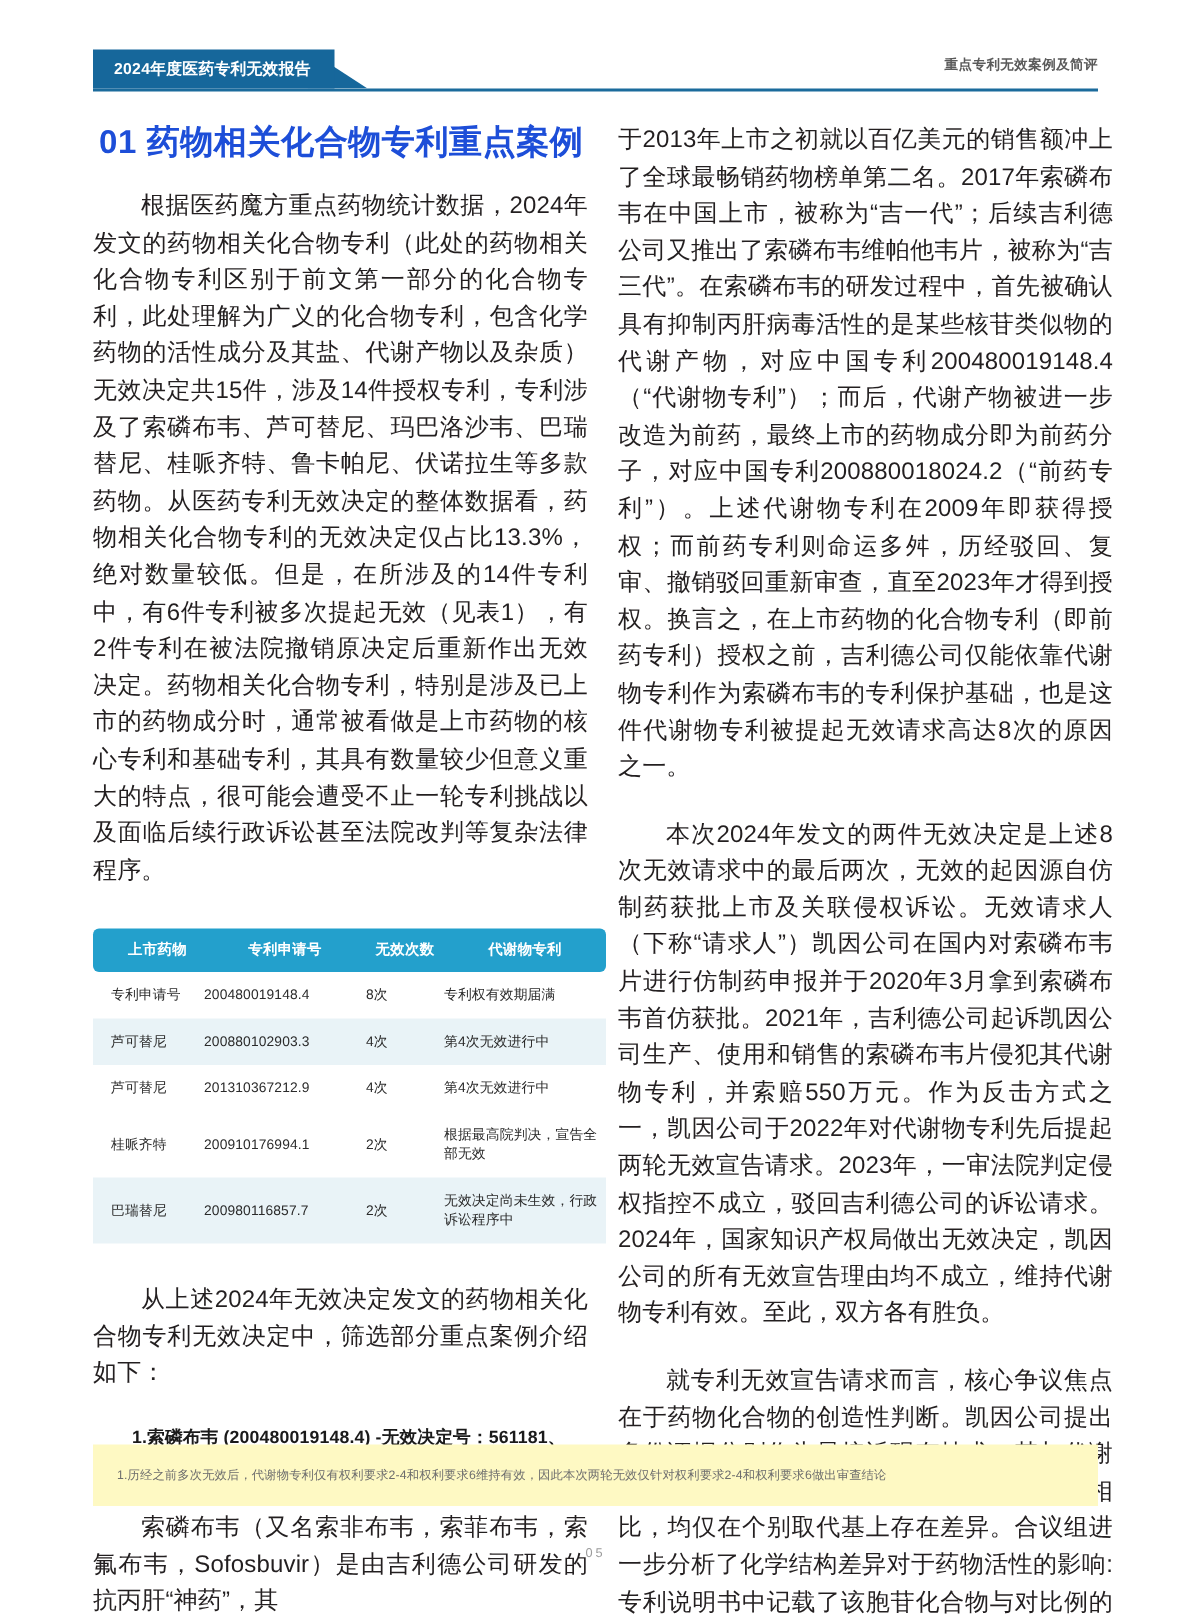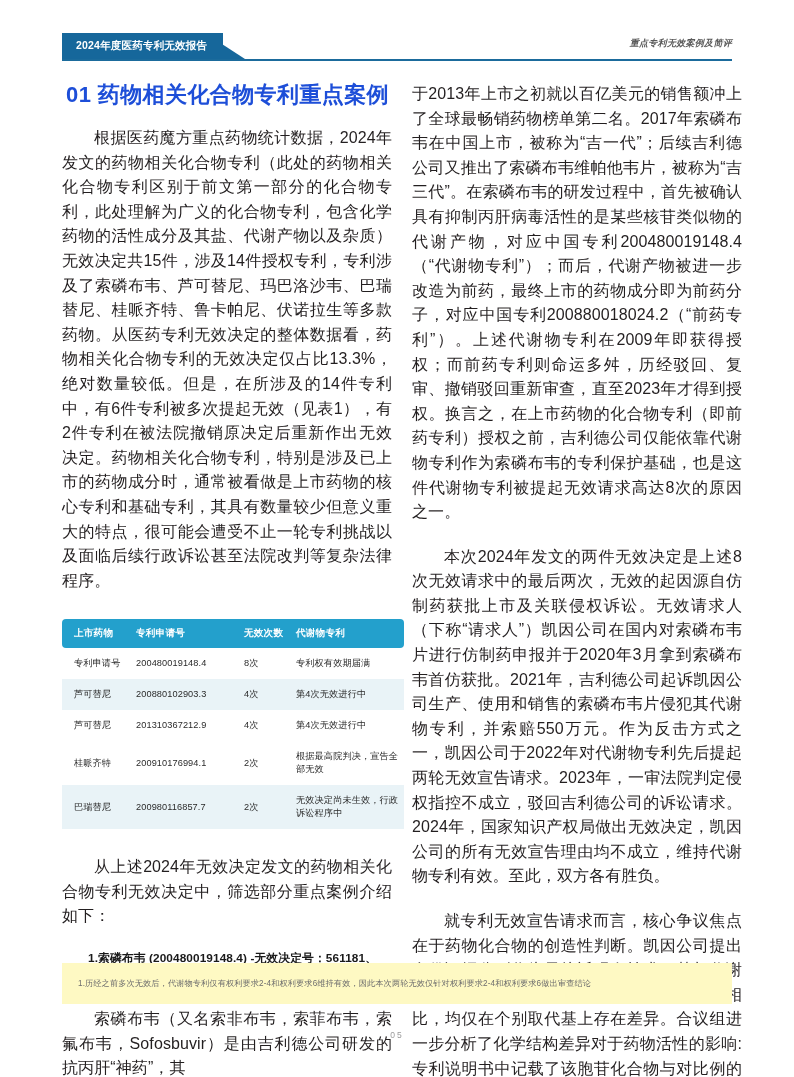--- a/index.html
+++ b/index.html
@@ -67,21 +67,20 @@
   }
   .header-right {
     position: absolute;
     right: 62px;
     top: 9px;
     color: #5a5a5a;
     font-size: 9px;
     font-weight: bold;
     letter-spacing: 0.3px;
     white-space: nowrap;
-    font-style: italic;
   }
 
   
   .section-title {
     position: absolute;
     left: 66px;
     top: 80px;
     font-size: 22px;
     font-weight: bold;
     color: #1d4ed8;
@@ -135,21 +134,21 @@
   table.data {
     border-collapse: collapse;
     width: 330px;
     table-layout: fixed;
   }
   table.data thead th {
     background: #23a0cc;
     color: #ffffff;
     font-size: 9.6px;
     font-weight: bold;
-    text-align: left;
+    text-align: center;
     padding: 8px 0 8px 0;
     letter-spacing: 0.2px;
     white-space: nowrap;
   }
   table.data thead th:first-child { padding-left: 12px; border-top-left-radius: 4px; border-bottom-left-radius: 4px; }
   table.data thead th:last-child  { border-top-right-radius: 4px; border-bottom-right-radius: 4px; }
   table.data tbody td {
     font-size: 9.2px;
     color: #2a2a2a;
     padding: 9px 0 9px 0;

